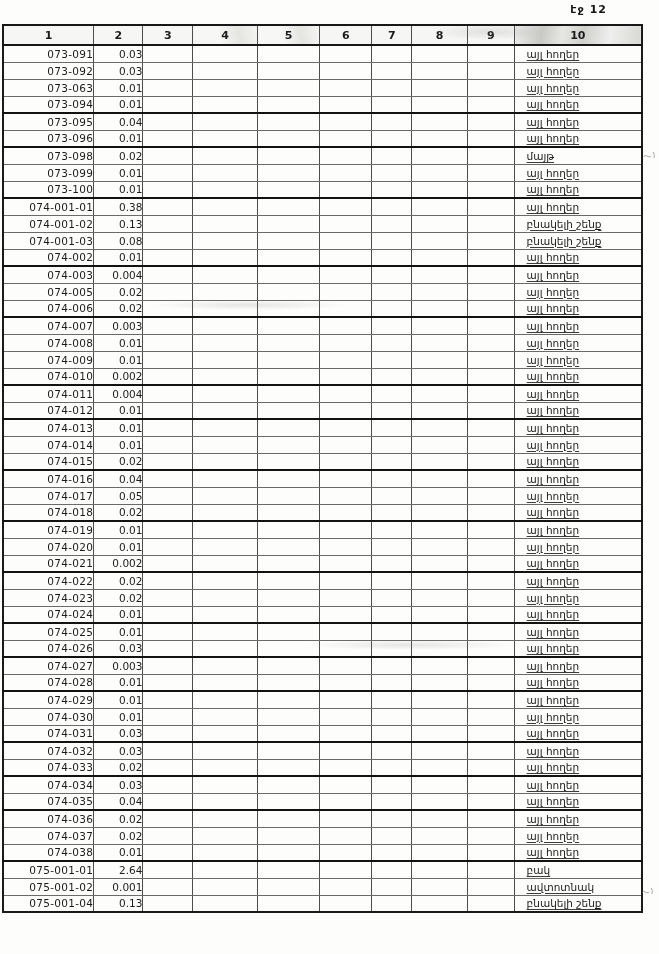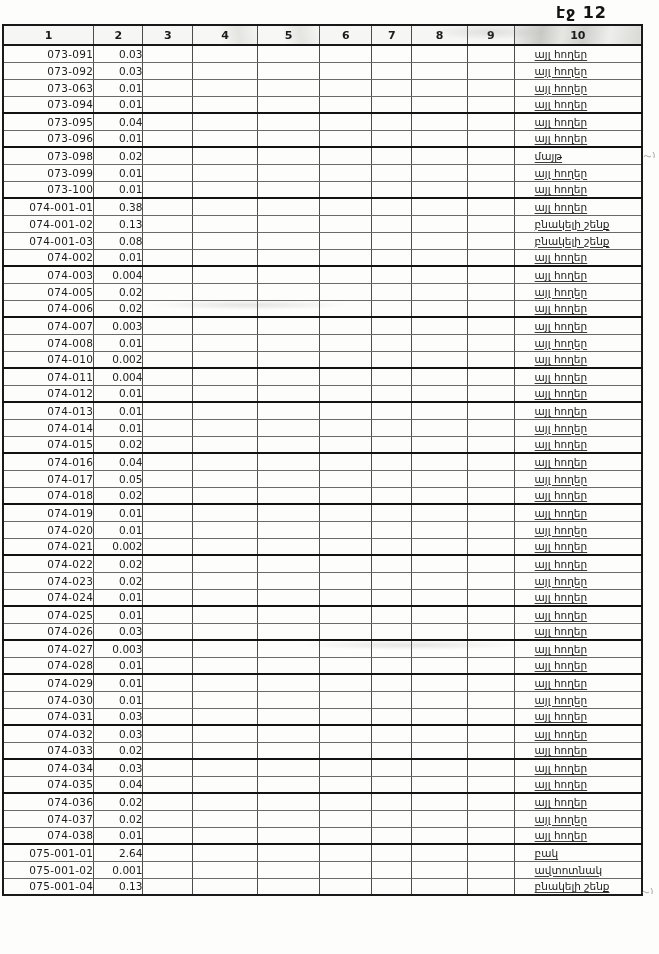--- a/index.html
+++ b/index.html
@@ -6,21 +6,21 @@
   .page {
     position: relative;
     width: 659px; height: 954px;
     background: #fdfdfc;
     font-family: "DejaVu Sans", "Liberation Sans", sans-serif;
     color: #1b1b1b;
     overflow: hidden;
   }
   .page-number {
     position: absolute; top: 3px; right: 52px;
-    font-size: 16px; font-weight: bold; color: #141414;
+    font-size: 11px; font-weight: bold; color: #141414;
     letter-spacing: 1px;
   }
   table.doc {
     position: absolute; left: 2px; top: 24px;
     width: 641px;
     border-collapse: collapse; table-layout: fixed;
     border: 2px solid #1a1a1a;
   }
   th, td {
     border: 1px solid #4d4d4d;
@@ -39,21 +39,21 @@
   thead th.h10 {
     background: linear-gradient(100deg, #ececea 0%, #c9c9c6 22%, #e6e6e3 38%, #cfcfcc 55%, #eeeeec 75%, #d8d8d5 100%);
   }
   thead th.h4, thead th.h5 {
     background: linear-gradient(80deg, #f7f7f5 40%, #e4e4e1 70%, #f4f4f2 100%);
   }
   tbody tr { height: 17px; }
   tbody tr.thick td { border-top: 2px solid #121212; }
   td.c1  { text-align: right; padding-left: 3px; letter-spacing: 0.3px; }
   td.c2  { text-align: right; }
-  td.c10 { text-align: left; padding-left: 20px; }
+  td.c10 { text-align: left; padding-left: 12px; }
   td.c10 .utext { text-decoration: underline; text-underline-offset: 2px; text-decoration-color: #3c3c3c; }
   
   tbody td { border-bottom-color: #6a6a6a; }
   
   .scribble {
     position: absolute; width: 16px; height: 10px; opacity: 0.65;
   }
   .scribble svg { display:block; }
   
   .smudge {
@@ -306,20 +306,32 @@
           <td class="c3"></td>
           <td class="c4"></td>
           <td class="c5"></td>
           <td class="c6"></td>
           <td class="c7"></td>
           <td class="c8"></td>
           <td class="c9"></td>
           <td class="c10"><span class="utext">այլ հողեր</span></td>
         </tr>
         <tr>
+          <td class="c1">074-009</td>
+          <td class="c2">0.01</td>
+          <td class="c3"></td>
+          <td class="c4"></td>
+          <td class="c5"></td>
+          <td class="c6"></td>
+          <td class="c7"></td>
+          <td class="c8"></td>
+          <td class="c9"></td>
+          <td class="c10"><span class="utext">այլ հողեր</span></td>
+        </tr>
+        <tr>
           <td class="c1">074-010</td>
           <td class="c2">0.002</td>
           <td class="c3"></td>
           <td class="c4"></td>
           <td class="c5"></td>
           <td class="c6"></td>
           <td class="c7"></td>
           <td class="c8"></td>
           <td class="c9"></td>
           <td class="c10"><span class="utext">այլ հողեր</span></td>

